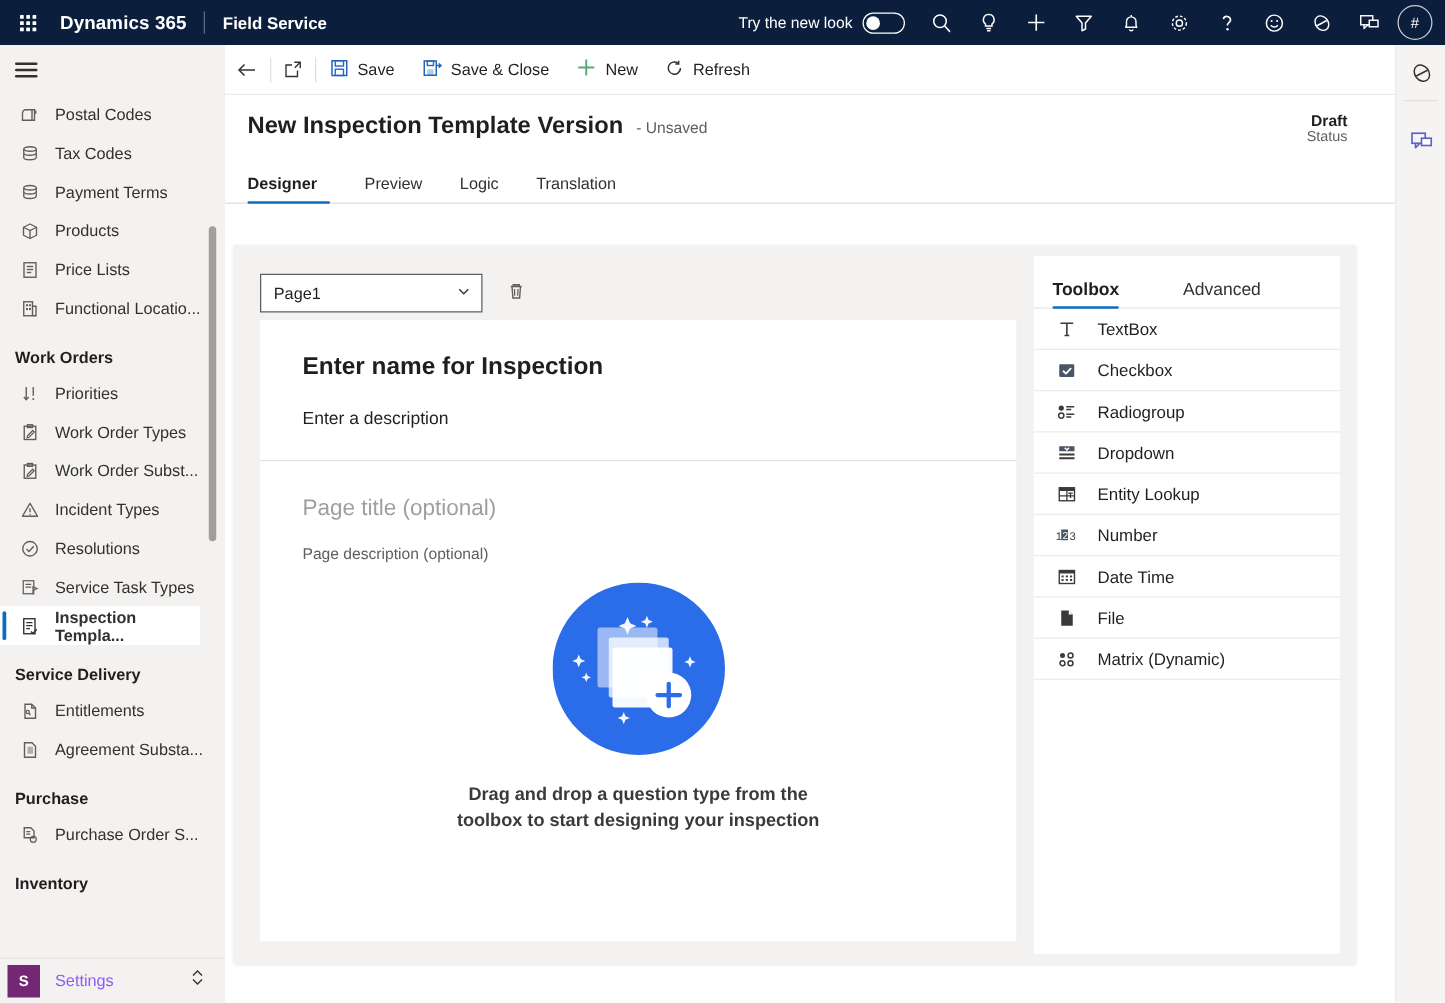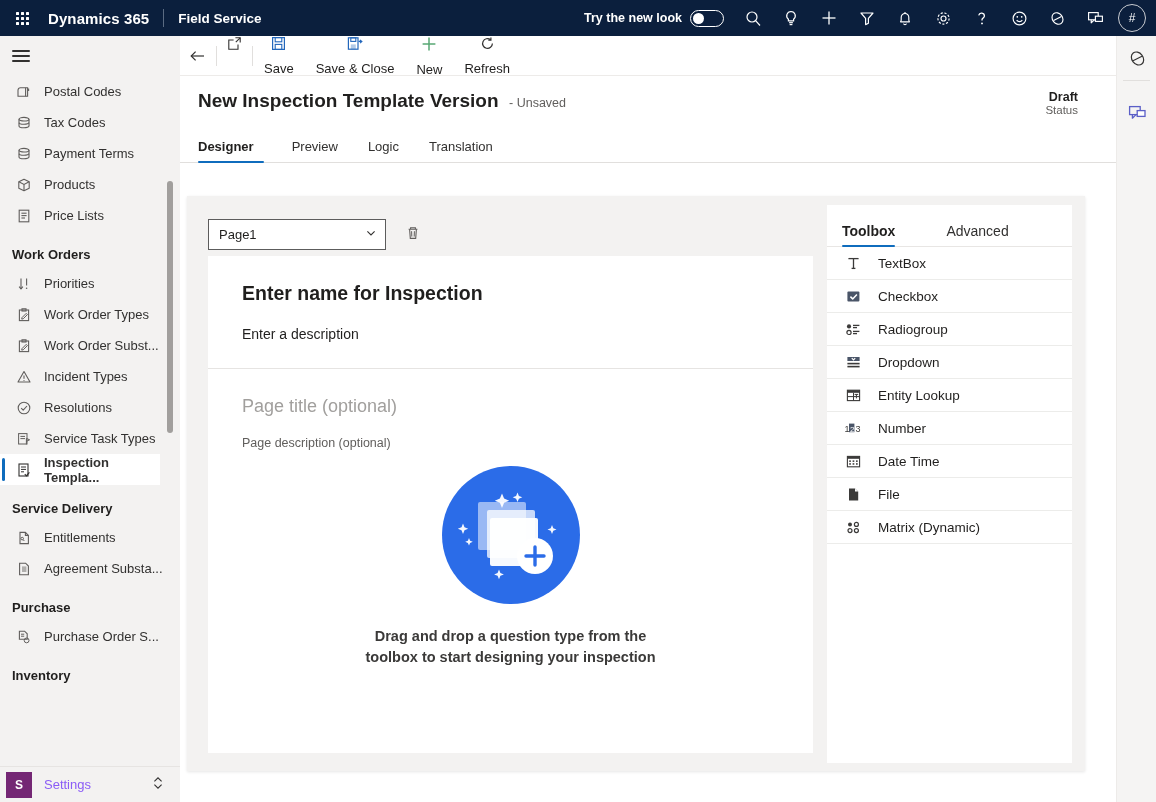--- a/index.html
+++ b/index.html
@@ -40,21 +40,20 @@
     margin: 0 14px;
   }
   .app-name { font-size: 13.5px; color: #ffffff; font-weight: bold; }
   .topnav-right {
     margin-left: auto; display: flex; align-items: center;
     height: 36px; padding-right: 6px;
   }
   .newlook {
     display: flex; align-items: center; gap: 8px;
     margin-right: 10px;
-    font-weight: bold;
   }
   .newlook-label { font-size: 12.5px; color: #ffffff; }
   .toggle {
     width: 34px; height: 17px; border-radius: 10px;
     border: 1px solid #ffffff; background: transparent;
     position: relative; cursor: pointer;
   }
   .toggle .knob {
     position: absolute; left: 2px; top: 2px;
     width: 11px; height: 11px; border-radius: 50%;
@@ -142,21 +141,21 @@
     background: #ffffff;
   }
   .cmd-back {
     width: 36px; height: 40px; display:flex; align-items:center; justify-content:center;
     cursor: pointer;
   }
   .cmd-div { width: 1px; height: 20px; background: #e1dfdd; }
   .cmd-btn {
     display: flex; align-items: center; gap: 7px;
     height: 40px; padding: 0 11px; cursor: pointer;
-    font-size: 13px; color: #201f1e; flex-direction: column;
+    font-size: 13px; color: #201f1e;
   }
   .cmd-btn.iconic { padding: 0 10px; }
 
   .record-header {
     padding: 14px 0 0 18px;
     position: relative;
   }
   .rh-title {
     font-size: 19px; font-weight: bold; color: #201f1e;
     display: inline;
@@ -452,20 +451,33 @@
   <div class="sb-item">
     <span class="sb-ico">
       <svg width="16" height="16" viewBox="0 0 16 16">
           <rect x="3.2" y="2.2" width="9.6" height="11.6" fill="none" stroke="#605e5c" stroke-width="1.1"></rect>
           <line x1="5.4" y1="5.2" x2="10.6" y2="5.2" stroke="#605e5c" stroke-width="1.1"></line>
           <line x1="5.4" y1="7.6" x2="10.6" y2="7.6" stroke="#605e5c" stroke-width="1.1"></line>
           <line x1="5.4" y1="10" x2="9" y2="10" stroke="#605e5c" stroke-width="1.1"></line>
         </svg>
     </span>
     <span>Price Lists</span>
+  </div>
+  <div class="sb-item">
+    <span class="sb-ico">
+      <svg width="16" height="16" viewBox="0 0 16 16">
+          <rect x="3" y="2.4" width="7" height="11.2" fill="none" stroke="#605e5c" stroke-width="1.1"></rect>
+          <rect x="4.8" y="4.4" width="1.6" height="1.6" fill="#605e5c"></rect>
+          <rect x="7.2" y="4.4" width="1.6" height="1.6" fill="#605e5c"></rect>
+          <rect x="4.8" y="7.4" width="1.6" height="1.6" fill="#605e5c"></rect>
+          <rect x="7.2" y="7.4" width="1.6" height="1.6" fill="#605e5c"></rect>
+          <path d="M10 6h2.8v7.6H10" fill="none" stroke="#605e5c" stroke-width="1.1"></path>
+        </svg>
+    </span>
+    <span>Functional Locatio...</span>
   </div>
 
   <div class="sb-group">Work Orders</div>
   <div class="sb-item">
     <span class="sb-ico">
       <svg width="16" height="16" viewBox="0 0 16 16">
           <line x1="5" y1="2.6" x2="5" y2="12.6" stroke="#605e5c" stroke-width="1.1"></line>
           <path d="M3.1 10.6L5 12.8l1.9-2.2" fill="none" stroke="#605e5c" stroke-width="1.1"></path>
           <line x1="10.6" y1="2.6" x2="10.6" y2="9.6" stroke="#605e5c" stroke-width="1.1"></line>
           <circle cx="10.6" cy="12.2" r="0.8" fill="#605e5c"></circle>

